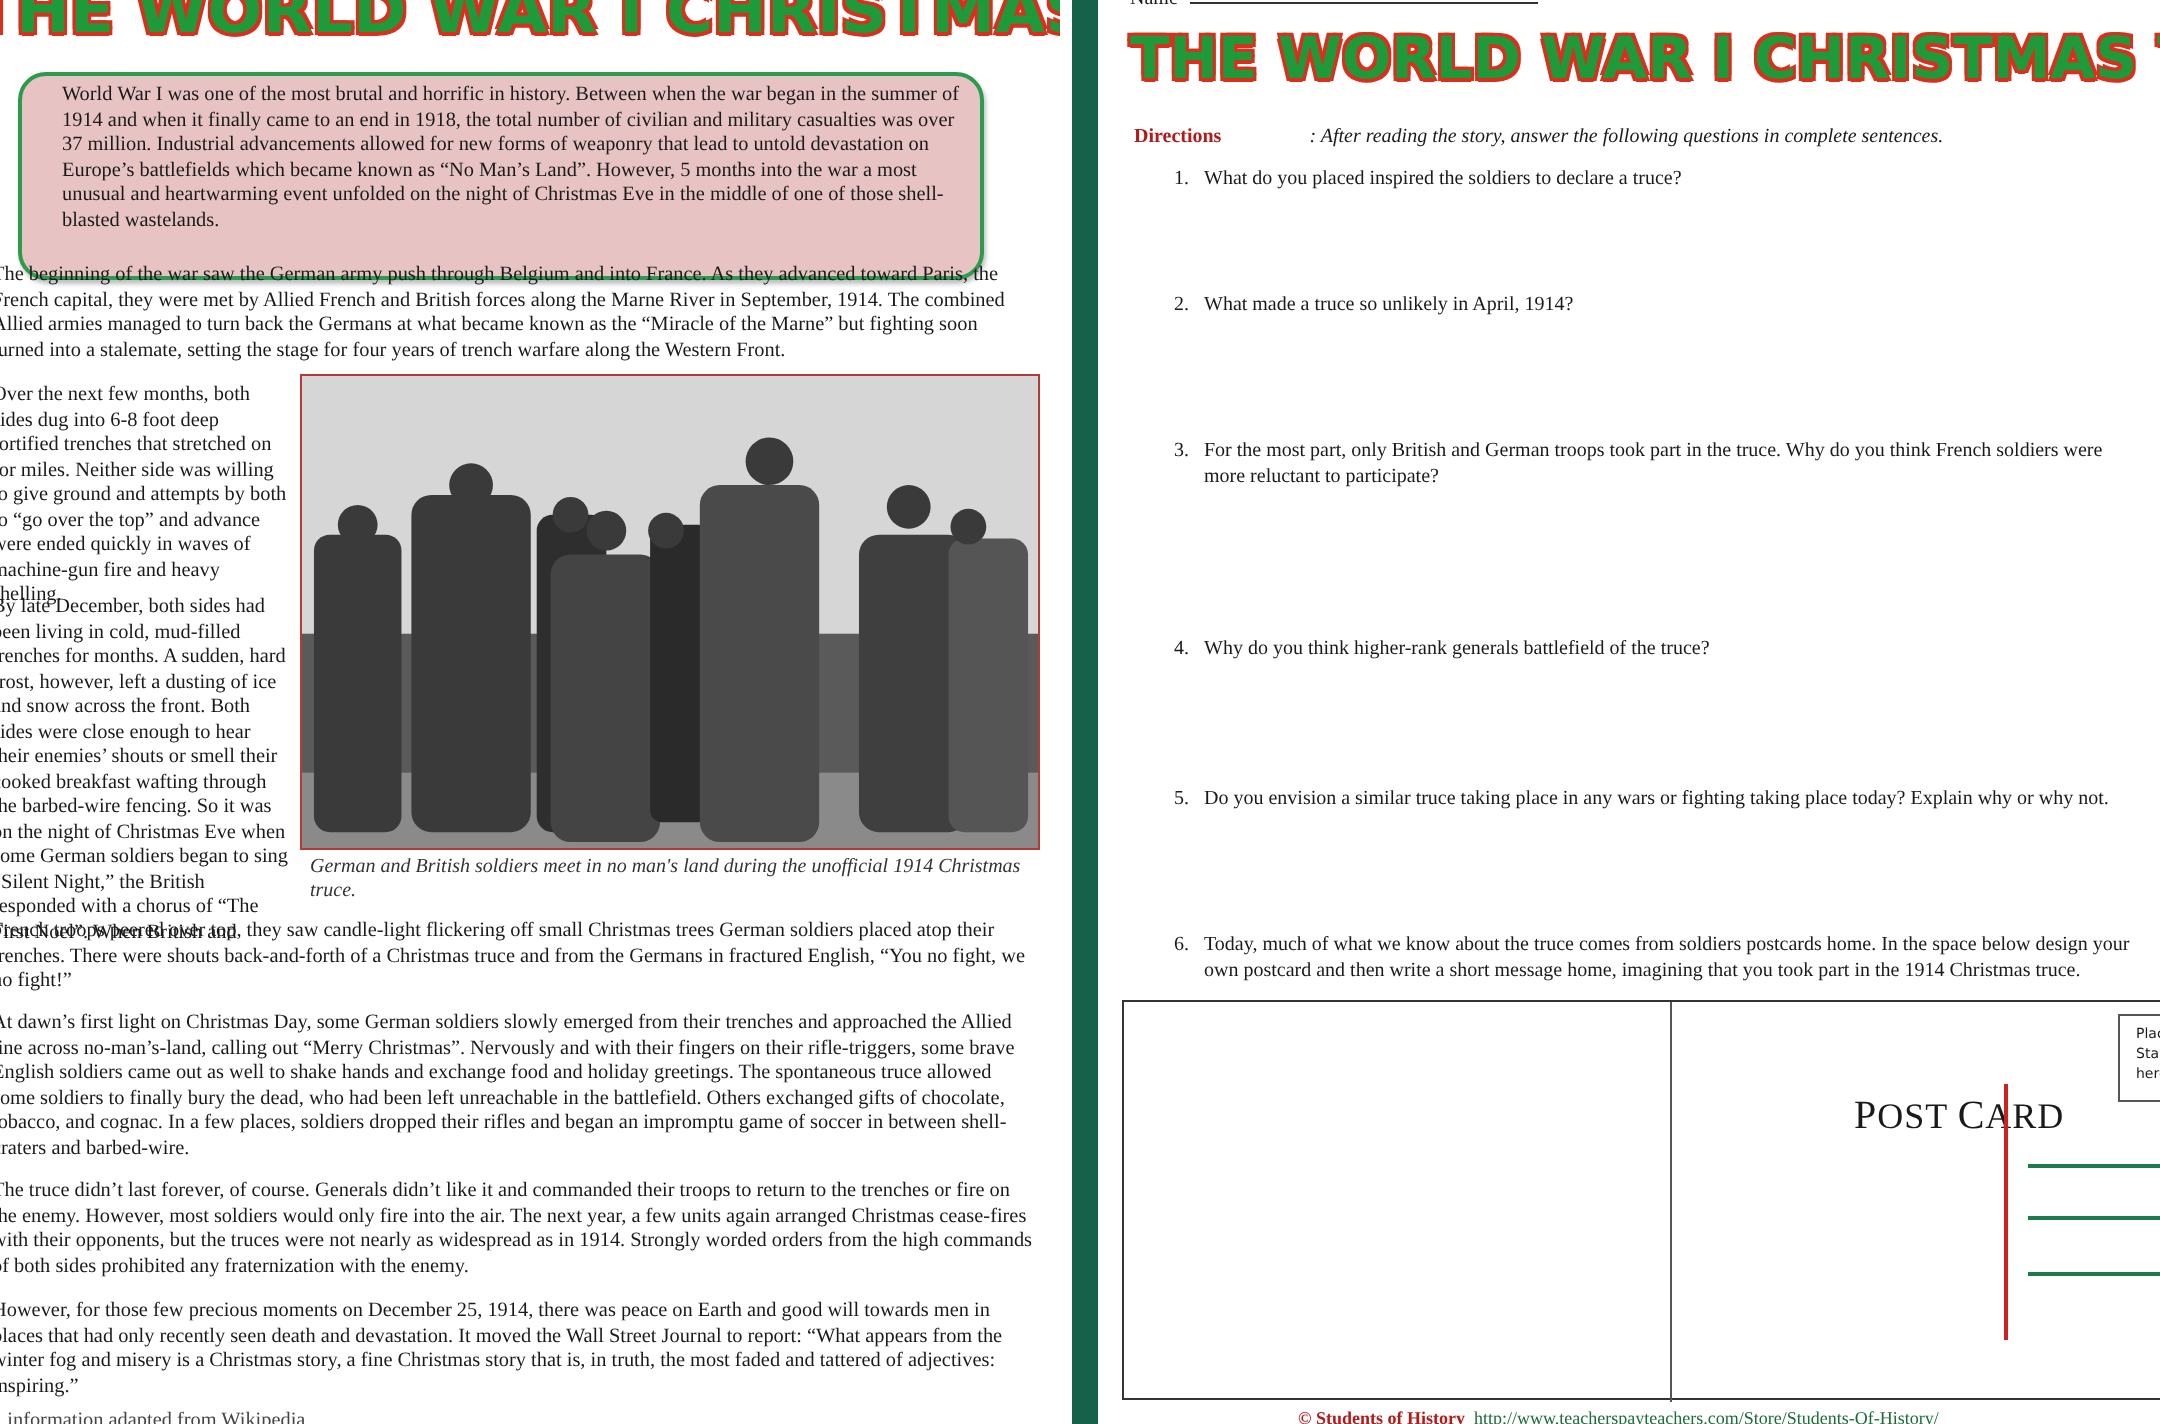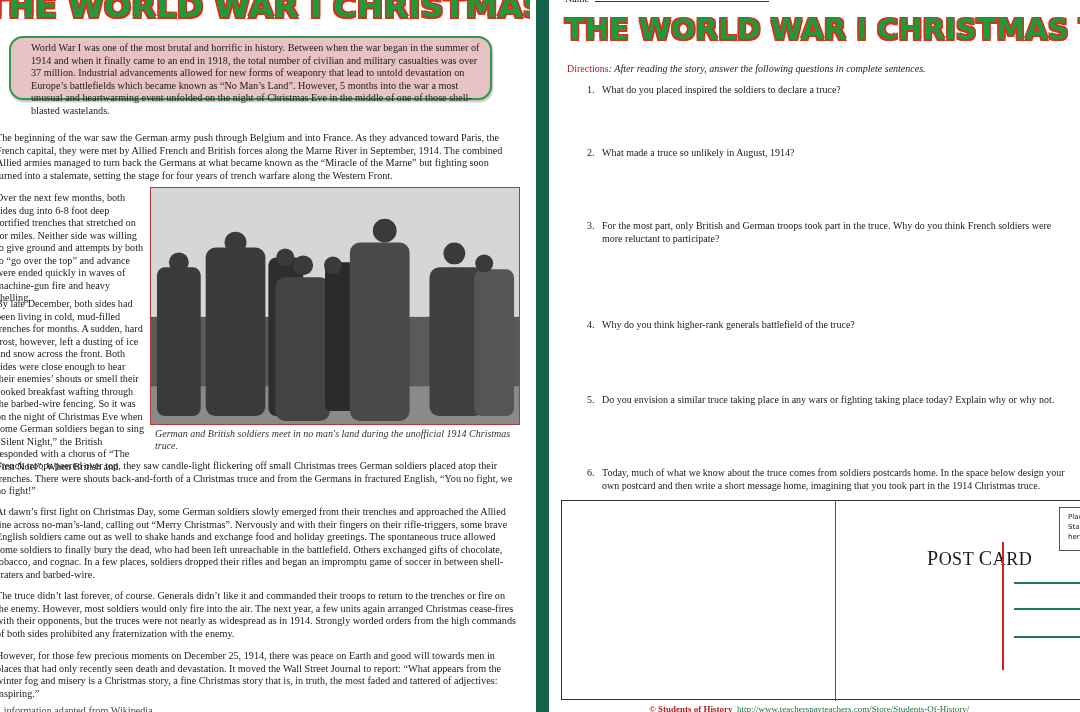--- a/index.html
+++ b/index.html
@@ -8,21 +8,21 @@
 
   
   .page-left { position: absolute; left: 0; top: 0; width: 530px; height: 712px; background: #fff; overflow: hidden; }
   .title {
     font-family: "DejaVu Sans", sans-serif; font-weight: 900; color: #1f9a3a;
     letter-spacing: 0px; white-space: nowrap;
     text-shadow: -1.5px -1.5px 0 #d9301e, 1.5px -1.5px 0 #d9301e, -1.5px 1.5px 0 #d9301e, 1.5px 1.5px 0 #d9301e, 0 2px 0 #d9301e;
   }
   .page-left .title { position: absolute; left: -14px; top: -12px; font-size: 31px; transform: scaleX(1.04); transform-origin: left; }
   .intro-box {
-    position: absolute; left: 9px; top: 36px; width: 483px; height: 64px;
+    position: absolute; left: 9px; top: 36px; width: 483px; height: 104px;
     border: 2.5px solid #2e9a4e; border-radius: 14px;
     background: #e7c3c3; box-shadow: 1px 2px 2px rgba(0,0,0,0.25);
     padding: 4px 10px 0 20px; font-size: 10.2px; line-height: 12.6px;
   }
   .para { position: absolute; font-size: 10.2px; line-height: 12.5px; }
   .p1 { left: -4px; top: 132px; width: 520px; }
   .p2 { left: -4px; top: 192px; width: 148px; }
   .p3 { left: -4px; top: 298px; width: 148px; }
   .p4 { left: -4px; top: 460px; width: 520px; }
   .p5 { left: -4px; top: 506px; width: 520px; }
@@ -40,22 +40,22 @@
   
   .divider { position: absolute; left: 530px; top: 0; width: 6px; height: 712px; background: #fff; }
   .green-bar { position: absolute; left: 536px; top: 0; width: 13px; height: 712px; background: #15614a; }
 
   
   .page-right { position: absolute; left: 549px; top: 0; width: 531px; height: 712px; background: #fff; overflow: hidden; }
   .name-line { position: absolute; left: 16px; top: -7px; font-size: 10px; }
   .name-line .line { display: inline-block; width: 174px; border-bottom: 1px solid #333; margin-left: 6px; height: 9px; }
   .page-right .title { position: absolute; left: 16px; top: 12px; font-size: 29px; }
   .directions { position: absolute; left: 18px; top: 63px; font-size: 10px; }
-  .directions .label { color: #b01c1c; font-weight: normal; }
-  .directions .text { font-style: italic; }
+  .directions .label { color: #b01c1c; font-weight: bold; }
+  .directions .text { font-style: italic; margin-left: 44px; }
   .q { position: absolute; left: 38px; font-size: 10px; line-height: 12.5px; width: 500px; white-space: nowrap; }
   .q .num { display: inline-block; width: 15px; }
   .q .cont { padding-left: 15px; }
   .postcard { position: absolute; left: 12px; top: 500px; width: 530px; height: 200px; border: 1px solid #333; }
   .postcard .mid { position: absolute; left: 273px; top: 0; width: 1px; height: 200px; background: #555; }
   .pc-title { position: absolute; left: 365px; top: 2px; font-size: 18px; letter-spacing: 0.5px; font-family: "Liberation Serif", serif; margin-top: 44px; }
   .pc-title .big { font-size: 20px; }
   .stamp { position: absolute; left: 497px; top: 6px; width: 40px; height: 44px; border: 1px solid #555; font-family: "DejaVu Sans", sans-serif; font-size: 7px; line-height: 10px; padding-top: 4px; padding-left: 8px; }
   .red-line { position: absolute; left: 440px; top: 41px; width: 2px; height: 128px; background: #d12020; }
   .addr-line { position: absolute; left: 452px; width: 90px; height: 1.5px; background: #1d7a4a; }
@@ -118,21 +118,21 @@
   <div class="title">THE WORLD WAR I CHRISTMAS TRUCE</div>
 
   <div class="directions">
     <span class="label">Directions</span><span class="text">: After reading the story, answer the following questions in complete sentences.</span>
   </div>
 
   <div class="q" style="top:84px">
     <span class="num">1.</span><span>What do you placed inspired the soldiers to declare a truce?</span>
   </div>
   <div class="q" style="top:147px">
-    <span class="num">2.</span><span>What made a truce so unlikely in August, 1914?</span>
+    <span class="num">2.</span><span>What made a truce so unlikely in April, 1914?</span>
   </div>
   <div class="q" style="top:220px">
     <span class="num">3.</span><span>For the most part, only British and German troops took part in the truce. Why do you think French soldiers were</span>
     <div class="cont">more reluctant to participate?</div>
   </div>
   <div class="q" style="top:319px">
     <span class="num">4.</span><span>Why do you think higher-rank generals battlefield of the truce?</span>
   </div>
   <div class="q" style="top:394px">
     <span class="num">5.</span><span>Do you envision a similar truce taking place in any wars or fighting taking place today? Explain why or why not.</span>

